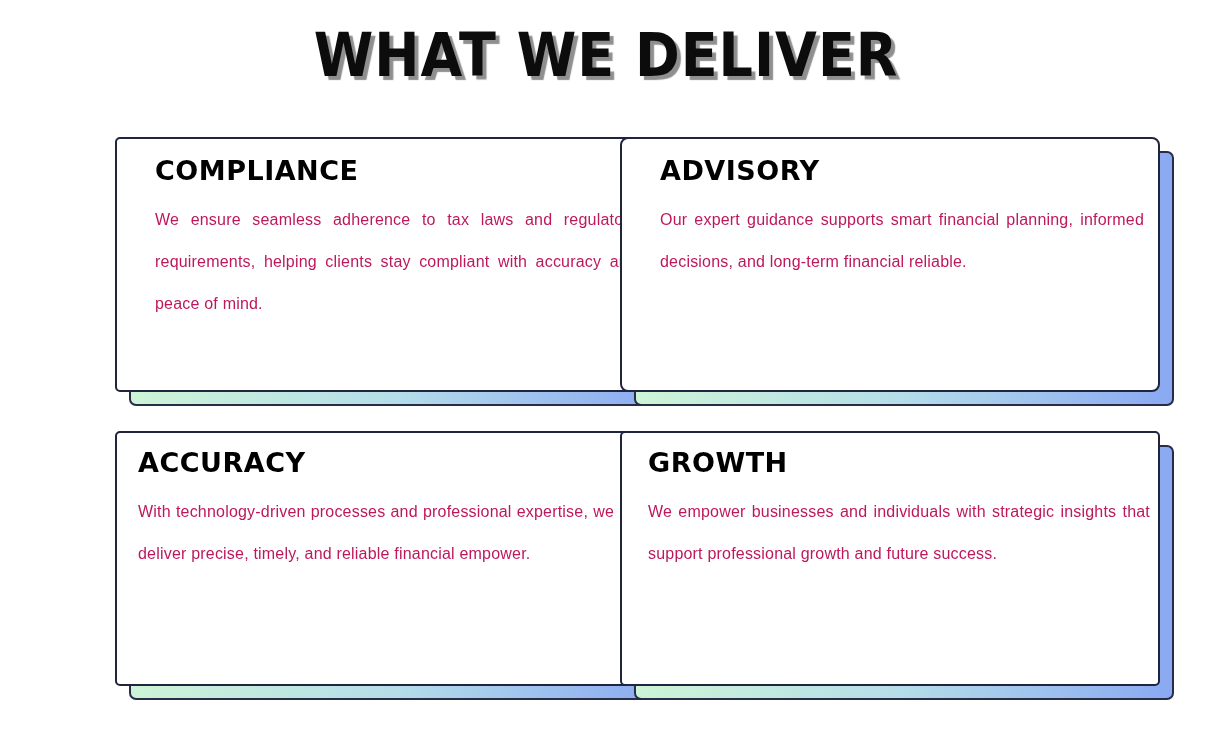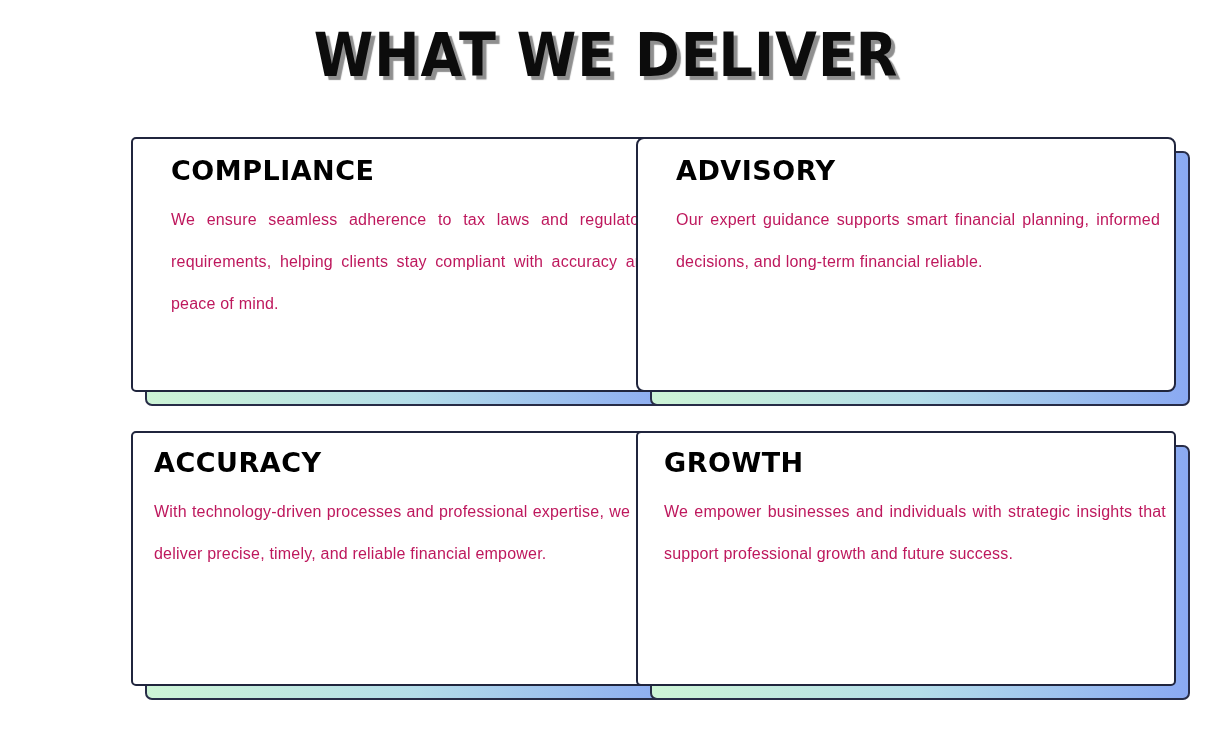--- a/index.html
+++ b/index.html
@@ -34,21 +34,20 @@
     transform-origin: top center;
     margin: 0;
     white-space: nowrap;
   }
 
   
   .card {
     position: absolute;
     width: 540px;
     height: 255px;
-    margin-left: 16px;
   }
   .card.pos-0 { left: 115px; top: 137px; }
   .card.pos-1 { left: 620px; top: 137px; }
   .card.pos-2 { left: 115px; top: 431px; }
   .card.pos-3 { left: 620px; top: 431px; }
 
   .card-shadow {
     position: absolute;
     left: 14px;
     top: 14px;

